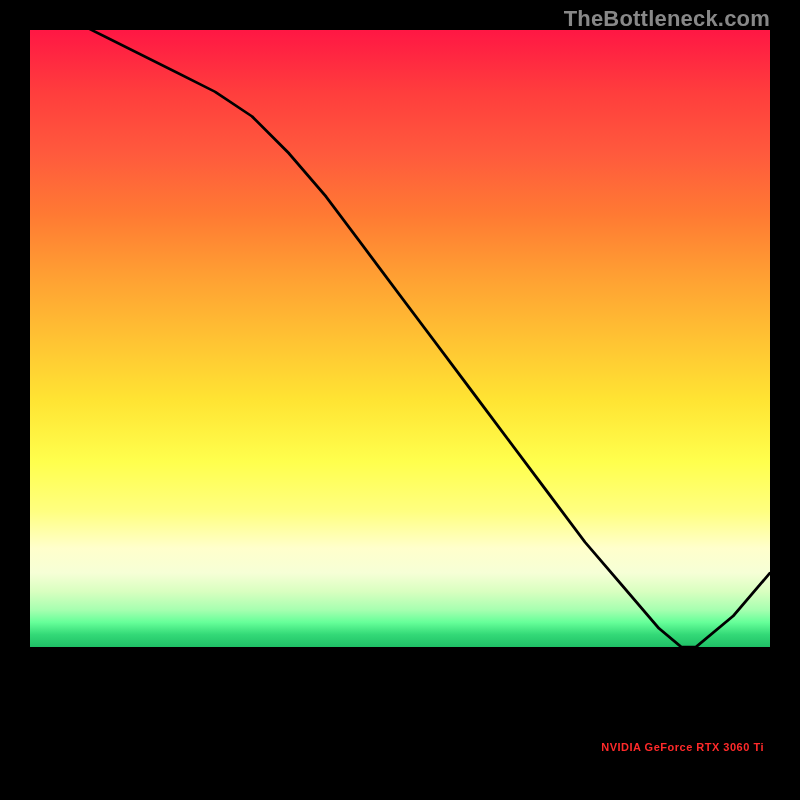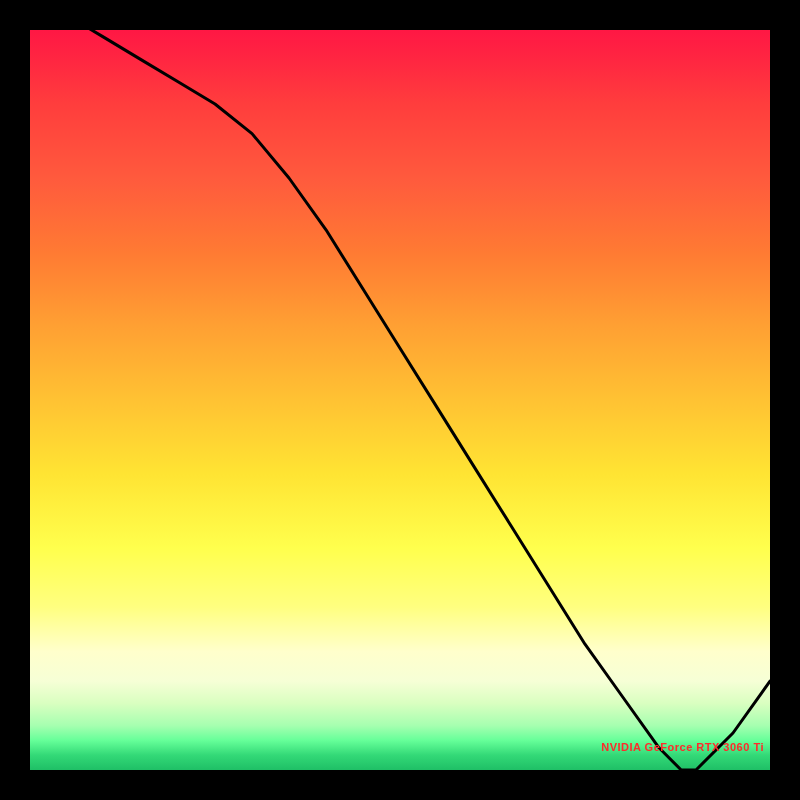--- a/index.html
+++ b/index.html
@@ -15,21 +15,21 @@
     position: relative;
     width: 800px;
     height: 800px;
     background: #000;
   }
   .plot-area {
     position: absolute;
     left: 30px;
     top: 30px;
     width: 740px;
-    height: 740px;
+    height: 617px;
     background: linear-gradient(to bottom,
       #ff1744 0%,
       #ff3d3d 10%,
       #ff5a3d 20%,
       #ff7a33 30%,
       #ffa033 40%,
       #ffc233 50%,
       #ffe433 60%,
       #ffff4d 70%,
       #ffff80 78%,
@@ -65,20 +65,21 @@
     top: 0;
     width: 100%;
     height: 100%;
   }
 </style>
 </head>
 <body>
 
 <div class="frame">
 
+  <div class="attribution">TheBottleneck.com</div>
 
   <div class="plot-area">
 
     <svg class="line-layer" viewBox="0 0 740 740" preserveAspectRatio="none">
       <path id="curve-path" fill="none" stroke="#000000" stroke-width="3" stroke-linejoin="round" stroke-linecap="round" d="M0.0 -37.0 L37.0 -14.8 L74.0 7.4 L111.0 29.6 L148.0 51.8 L185.0 74.0 L222.0 103.6 L259.0 148.0 L296.0 199.8 L333.0 259.0 L370.0 318.2 L407.0 377.4 L444.0 436.6 L481.0 495.8 L518.0 555.0 L555.0 614.2 L592.0 666.0 L629.0 717.8 L651.2 740.0 L666.0 740.0 L703.0 703.0 L740.0 651.2"></path>
     </svg>
 
     <div class="annotation" id="anno-0" style="left: 571.2px; top: 711.2px; color: rgb(255, 42, 42);">NVIDIA GeForce RTX 3060 Ti</div>
 
   </div>

